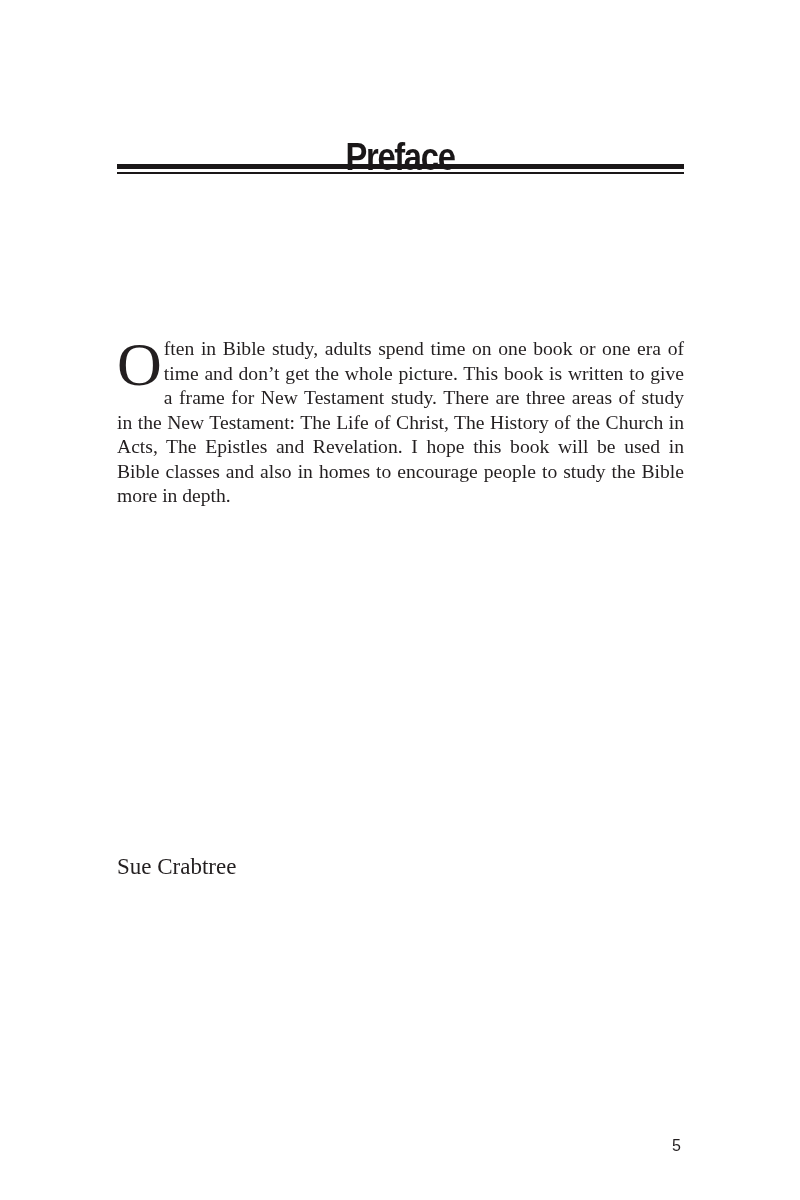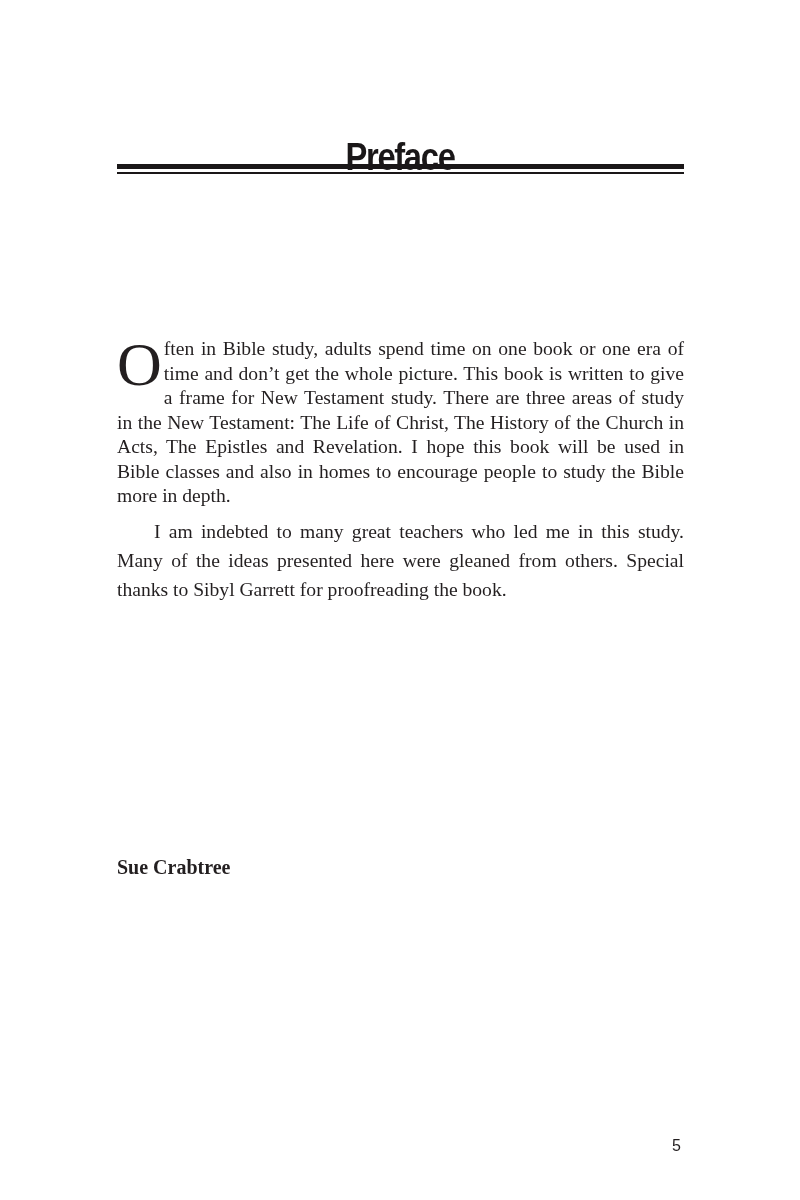--- a/index.html
+++ b/index.html
@@ -78,22 +78,22 @@
       line-height: 29px;
       margin-bottom: 2px !important;
     }
     .para-third, .para-fourth {
       line-height: 29px;
     }
     .signature {
       position: absolute;
       left: 117px;
       top: 855px;
-      font-size: 20px;
-      font-weight: bold;
+      font-size: 23px;
+      font-weight: normal;
       line-height: 24px;
     }
     .page-number {
       position: absolute;
       left: 672px;
       top: 1136px;
       font-family: "Liberation Sans", "DejaVu Sans", sans-serif;
       font-size: 16px;
       line-height: 20px;
     }
@@ -103,18 +103,17 @@
 
 <h1 class="page-title">Preface</h1>
 
 <div class="rule-thick"></div>
 <div class="rule-thin"></div>
 
 <div class="body-text">
   <p class="para-first">
     <span class="dropcap">O</span><span>ften in Bible study, adults spend time on one book or one era of time and don’t get the whole picture. This book is written to give a frame for New Testament study. There are three areas of study in the New Testament: The Life of Christ, The History of the Church in Acts, The Epistles and Revelation. I hope this book will be used in Bible classes and also in homes to encourage people to study the Bible more in depth.</span>
   </p>
-  <p class="para-indent para-third">I am indebted to many great teachers who led me in this study. Many of the ideas presented here were gleaned from others. Special thanks to Sibyl Garrett for proofreading the book.</p>
 </div>
 
 <div class="signature">Sue Crabtree</div>
 
 <div class="page-number">5</div>
 
 </body></html>

